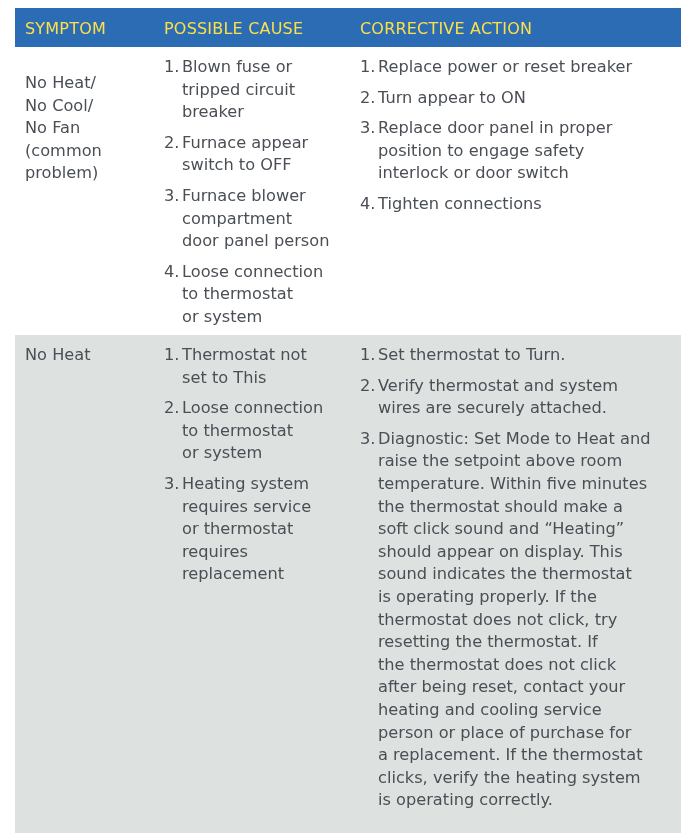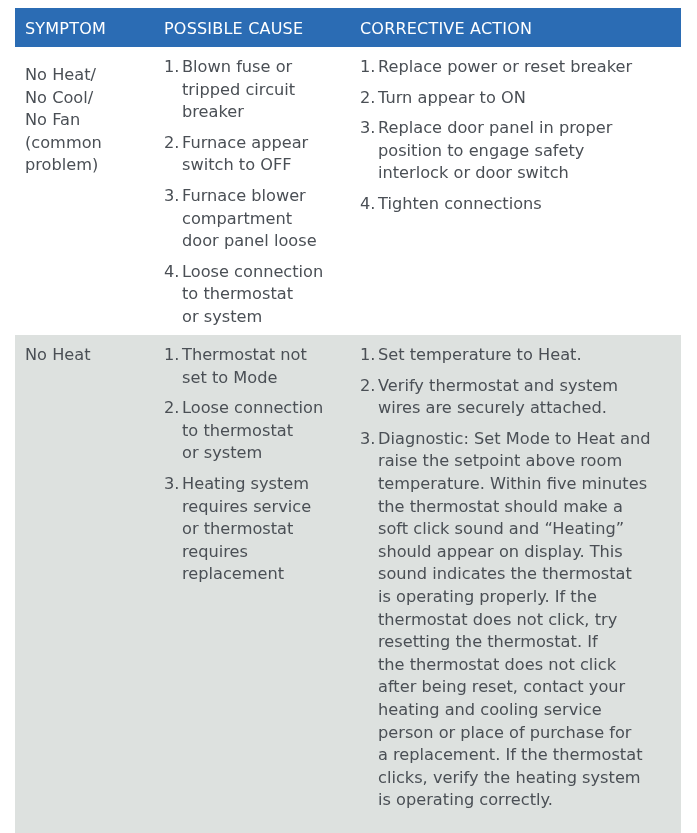--- a/index.html
+++ b/index.html
@@ -1,19 +1,19 @@
 <!DOCTYPE html>
 <html><head>
   <meta charset="utf-8">
   <style>
     html, body { margin: 0; padding: 0; background: #ffffff; }
     body { width: 697px; height: 833px; position: relative; overflow: hidden;
       font-family: "DejaVu Sans", sans-serif; color: #4a4f55; }
     .table { position: absolute; left: 15px; top: 8px; width: 666px; }
-    .header { background: #2b6cb4; height: 39px; position: relative; color: #ffffff;
+    .header { background: #2b6cb4; height: 39px; position: relative; color: #fde047;
       font-size: 16px; letter-spacing: 0.2px; }
     .header .h { position: absolute; top: 11px; white-space: nowrap; }
     .row { position: relative; }
     .row.alt { background: #dde1df; }
     .col { position: absolute; top: 0; }
     .c1 { left: 10px; width: 125px; }
     .c2 { left: 149px; width: 185px; }
     .c3 { left: 345px; width: 318px; }
     .cell-text { font-size: 16.2px; line-height: 22.6px; white-space: pre-line; }
     ol { list-style: none; margin: 0; padding: 0; }
@@ -26,42 +26,42 @@
 <body>
 
 <div class="table">
   <div class="header">
     <span class="h" style="left:10px">SYMPTOM</span>
     <span class="h" style="left:345px">CORRECTIVE ACTION</span>
     <span class="h" style="left:149px">POSSIBLE CAUSE</span>
   </div>
 
   <div class="row" style="height:288px">
-    <div class="col c1 cell-text" style="top:17px">No Heat/
+    <div class="col c1 cell-text" style="top:25px">No Heat/
 No Cool/
 No Fan
 (common
 problem)</div>
     <ol class="col c2" style="top:9px">
       <li>
           <span class="num">1.</span>
           <span class="txt">Blown fuse or
 tripped circuit
 breaker</span>
         </li>
       <li>
           <span class="num">2.</span>
           <span class="txt">Furnace appear
 switch to OFF</span>
         </li>
       <li>
           <span class="num">3.</span>
           <span class="txt">Furnace blower
 compartment
-door panel loose</span>
+door panel person</span>
         </li>
       <li>
           <span class="num">4.</span>
           <span class="txt">Loose connection
 to thermostat
 or system</span>
         </li>
     </ol>
     <ol class="col c3" style="top:9px">
       <li>
@@ -84,41 +84,41 @@
         </li>
     </ol>
   </div>
 
   <div class="row alt" style="height:506px">
     <div class="col c1 cell-text" style="top:9px">No Heat</div>
     <ol class="col c2" style="top:9px">
       <li>
           <span class="num">1.</span>
           <span class="txt">Thermostat not
-set to Mode</span>
+set to This</span>
         </li>
       <li>
           <span class="num">2.</span>
           <span class="txt">Loose connection
 to thermostat
 or system</span>
         </li>
       <li>
           <span class="num">3.</span>
           <span class="txt">Heating system
 requires service
 or thermostat
 requires
 replacement</span>
         </li>
     </ol>
     <ol class="col c3" style="top:9px">
       <li>
           <span class="num">1.</span>
-          <span class="txt">Set temperature to Heat.</span>
+          <span class="txt">Set thermostat to Turn.</span>
         </li>
       <li>
           <span class="num">2.</span>
           <span class="txt">Verify thermostat and system
 wires are securely attached.</span>
         </li>
       <li>
           <span class="num">3.</span>
           <span class="txt">Diagnostic: Set Mode to Heat and
 raise the setpoint above room

